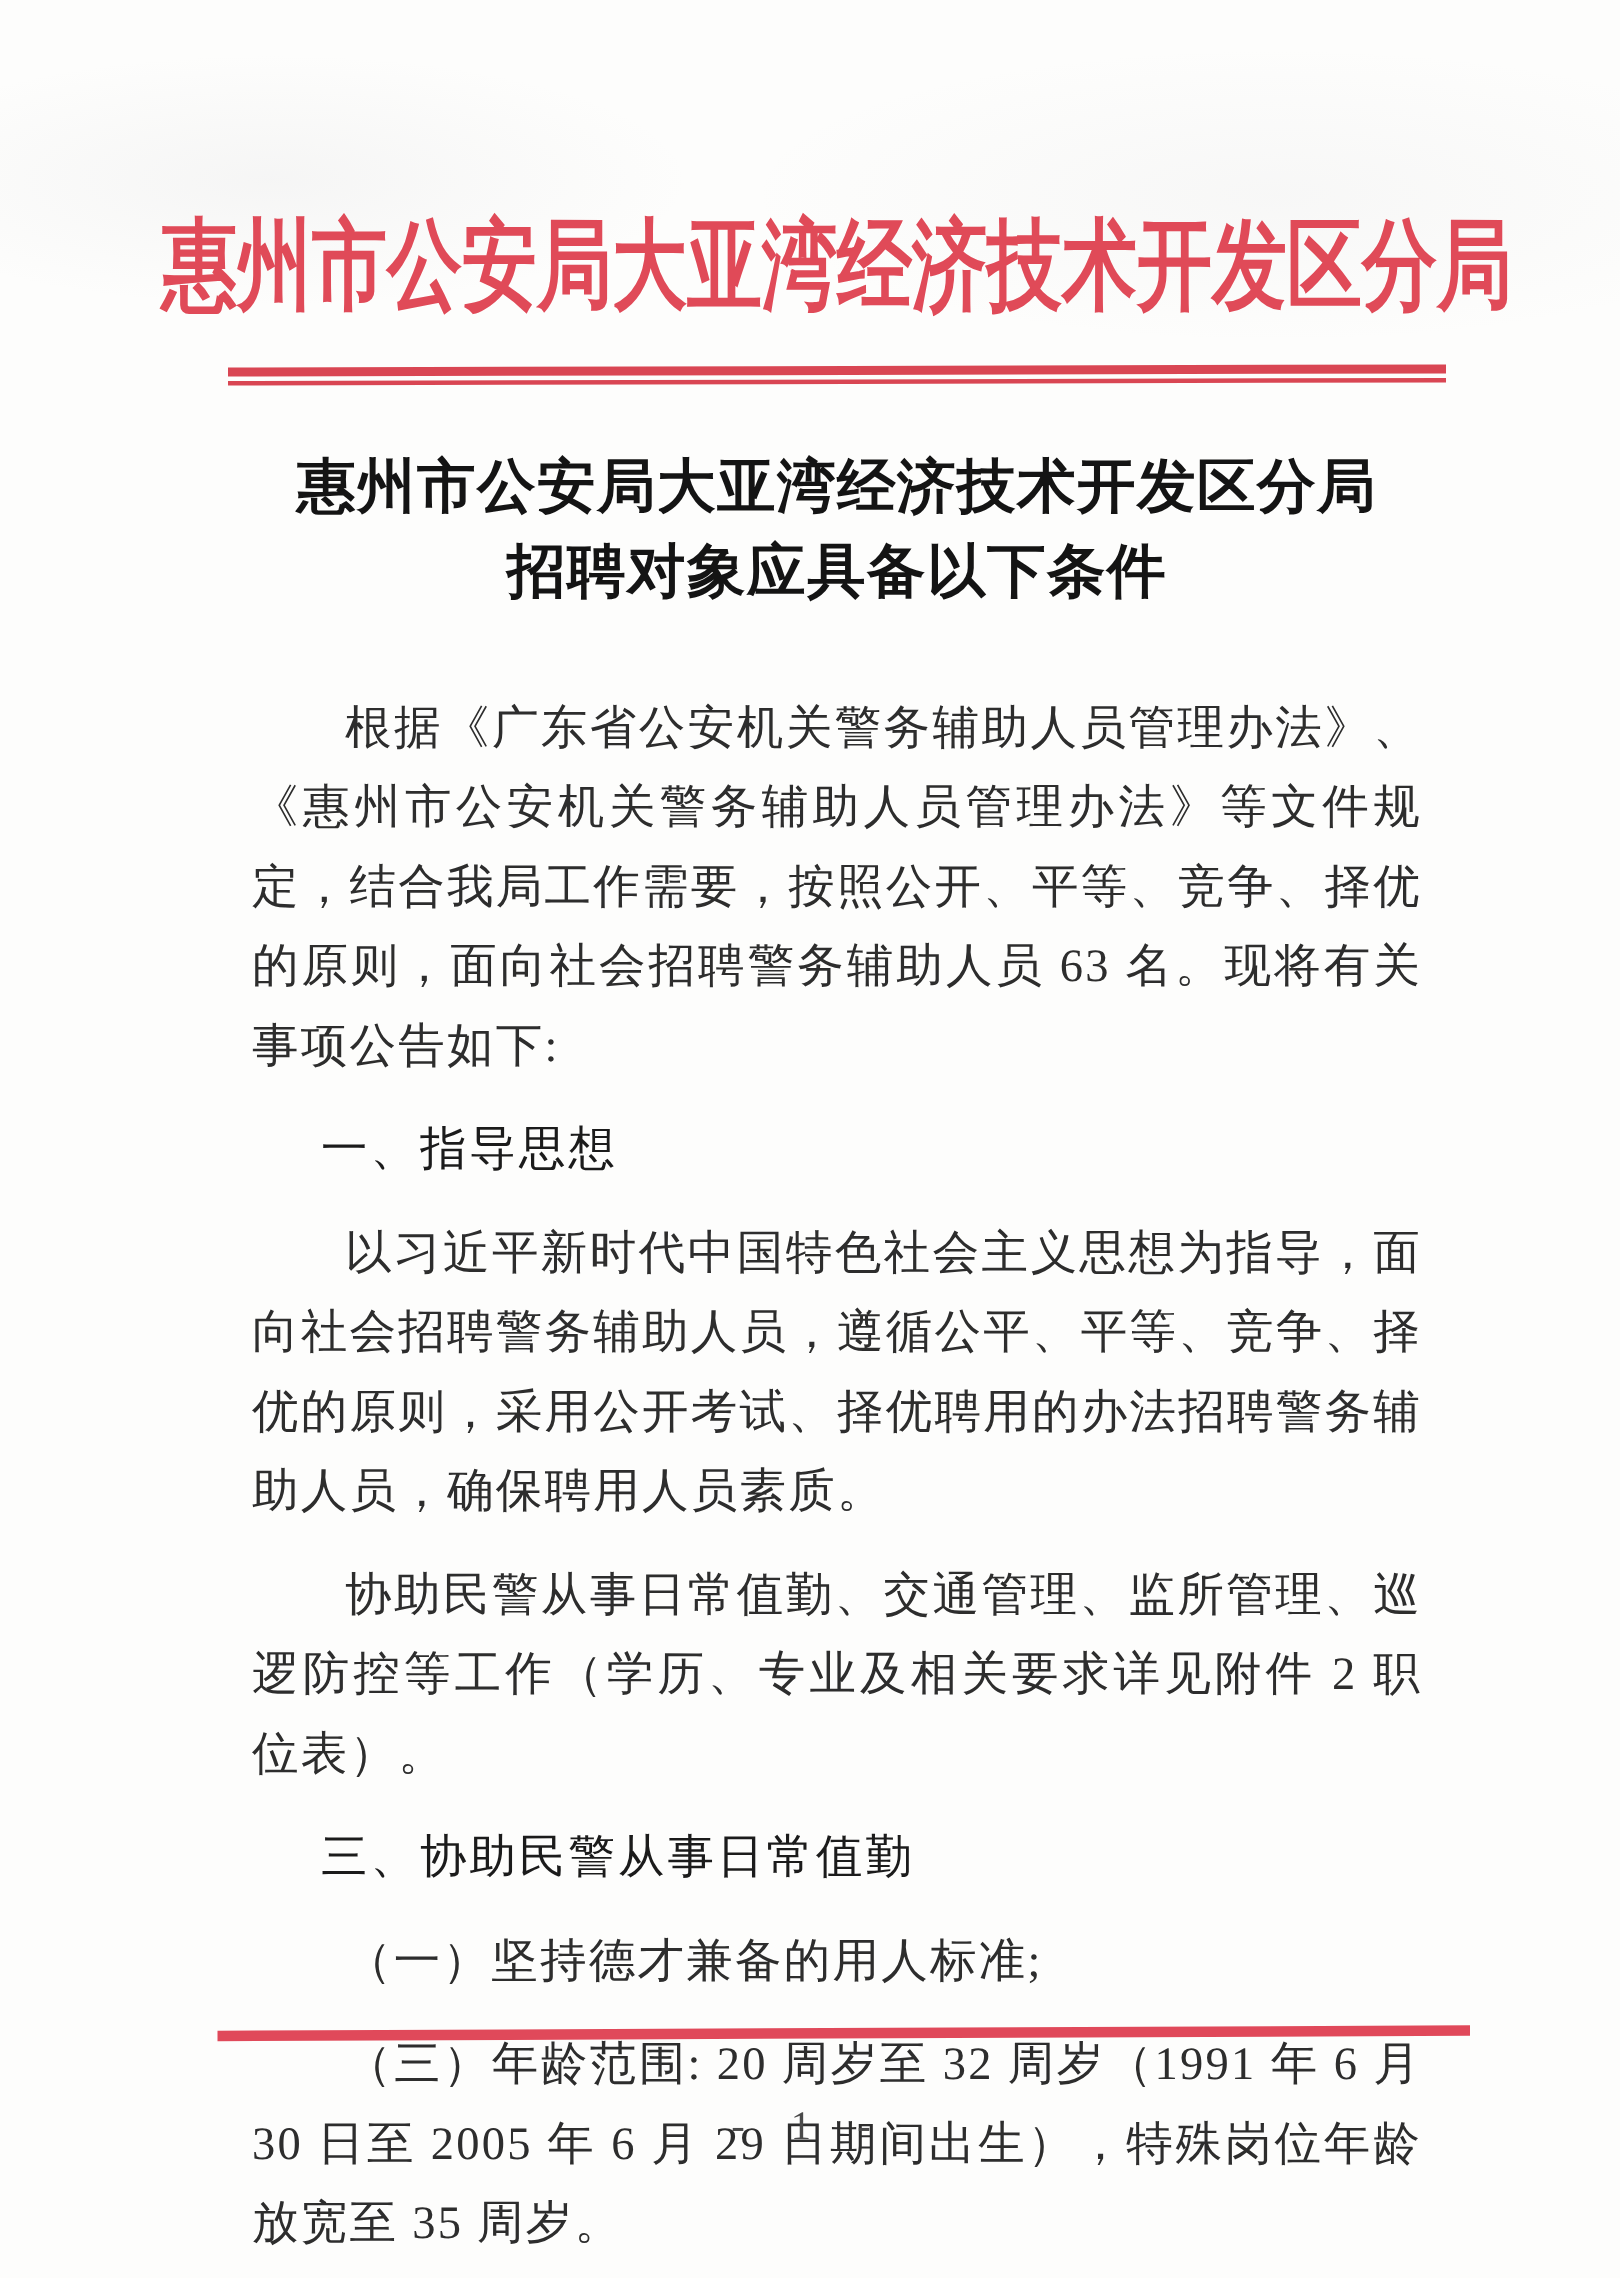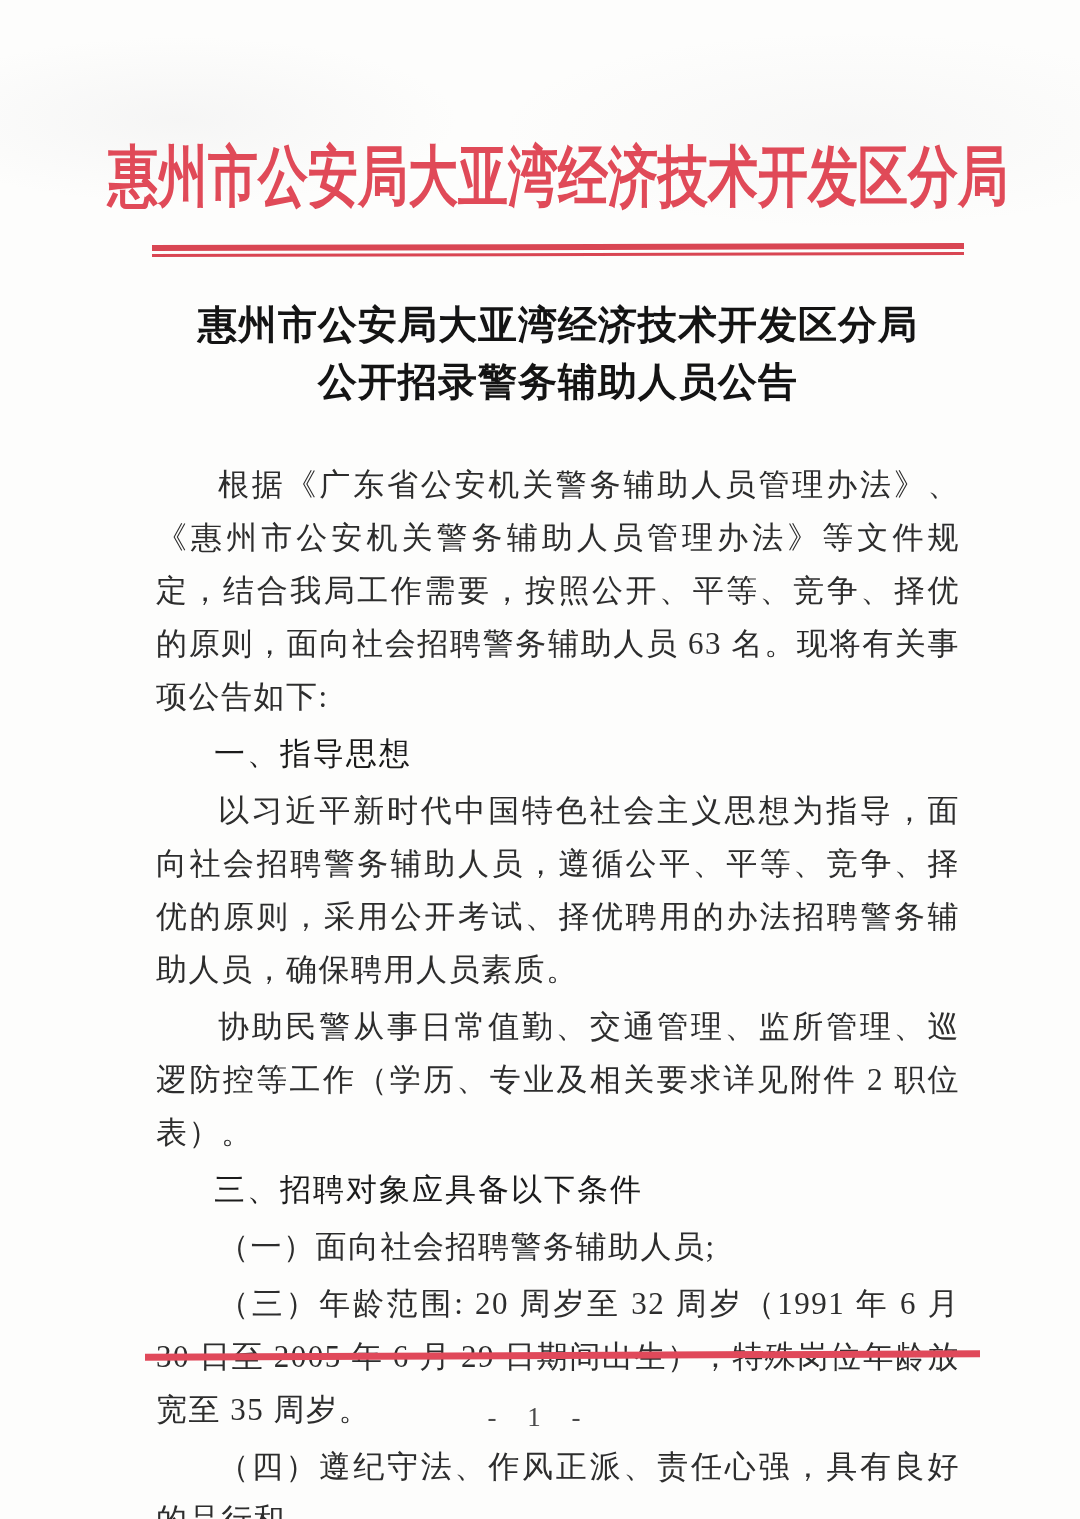--- a/index.html
+++ b/index.html
@@ -60,21 +60,21 @@
   
   .body-text {
     margin-top: 48px;
     color: #2d2d2d;
     font-size: 31px;
     line-height: 53px;
     text-align: justify;
     letter-spacing: 1.5px;
   }
   .para {
-    margin: 4px;
+    margin: 16px;
     text-indent: 2em;
   }
   .heading {
     margin: 0;
     text-indent: 2em;
     font-family: "Liberation Sans", "DejaVu Sans", sans-serif;
     font-weight: 400;
     color: #1b1b1b;
     letter-spacing: 2px;
   }
@@ -105,30 +105,30 @@
 
 <div class="page">
   <div class="content">
 
     <div class="banner">惠州市公安局大亚湾经济技术开发区分局</div>
 
     <div class="banner-rule"></div>
 
     <div class="doc-title">
       <div>惠州市公安局大亚湾经济技术开发区分局</div>
-      <div>公开招录警务辅助人员公告</div>
+      <div>招聘对象应具备以下条件</div>
     </div>
 
     <div class="body-text">
       <p class="para">根据《广东省公安机关警务辅助人员管理办法》、《惠州市公安机关警务辅助人员管理办法》等文件规定，结合我局工作需要，按照公开、平等、竞争、择优的原则，面向社会招聘警务辅助人员 63 名。现将有关事项公告如下:</p>
       <p class="heading">一、指导思想</p>
       <p class="para">以习近平新时代中国特色社会主义思想为指导，面向社会招聘警务辅助人员，遵循公平、平等、竞争、择优的原则，采用公开考试、择优聘用的办法招聘警务辅助人员，确保聘用人员素质。</p>
       <p class="para">协助民警从事日常值勤、交通管理、监所管理、巡逻防控等工作（学历、专业及相关要求详见附件 2 职位表）。</p>
-      <p class="heading">三、招聘对象应具备以下条件</p>
-      <p class="para">（一）面向社会招聘警务辅助人员;</p>
+      <p class="heading">三、协助民警从事日常值勤</p>
+      <p class="para">（一）坚持德才兼备的用人标准;</p>
       <p class="para">（三）年龄范围: 20 周岁至 32 周岁（1991 年 6 月 30 日至 2005 年 6 月 29 日期间出生），特殊岗位年龄放宽至 35 周岁。</p>
       <p class="para">（四）遵纪守法、作风正派、责任心强，具有良好的品行和</p>
     </div>
 
   </div>
 
   <div class="footer-rule"></div>
   <div class="page-number">- 1 -</div>
 </div>
 

